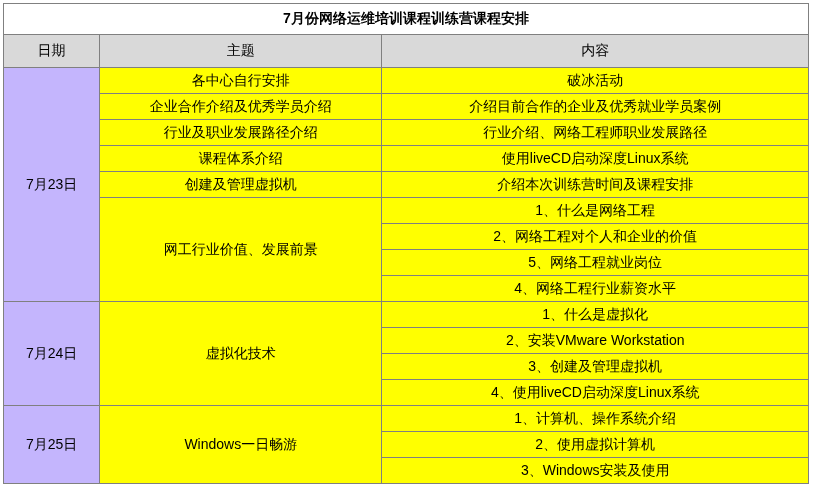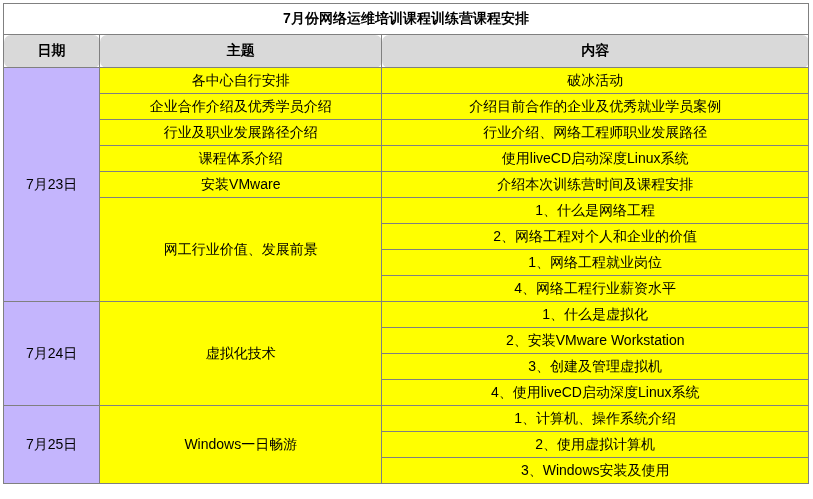--- a/index.html
+++ b/index.html
@@ -36,24 +36,23 @@
     word-break: break-all;
   }
   .title-cell {
     background: #ffffff;
     font-weight: bold;
     font-size: 15px;
     height: 24px;
   }
   .header-cell {
     background: #d9d9d9;
-    font-weight: bold;
+    font-weight: normal;
     font-size: 15px;
     height: 26px;
-    border-radius: 7px;
   }
   .date-cell {
     background: #c4b5fd;
     font-size: 14px;
     width: 96px;
   }
   .topic-cell {
     background: #ffff00;
     width: 282px;
   }
@@ -99,32 +98,32 @@
       </tr>
       <tr class="row-h">
         <td class="topic-cell">行业及职业发展路径介绍</td>
         <td class="content-cell">行业介绍、网络工程师职业发展路径</td>
       </tr>
       <tr class="row-h">
         <td class="topic-cell">课程体系介绍</td>
         <td class="content-cell">使用liveCD启动深度Linux系统</td>
       </tr>
       <tr class="row-h">
-        <td class="topic-cell">安装VMware</td>
+        <td class="topic-cell">创建及管理虚拟机</td>
         <td class="content-cell">介绍本次训练营时间及课程安排</td>
       </tr>
       <tr class="row-h">
         <td class="topic-cell" rowspan="4">网工行业价值、发展前景</td>
         <td class="content-cell">1、什么是网络工程</td>
       </tr>
       <tr class="row-h">
         <td class="content-cell">2、网络工程对个人和企业的价值</td>
       </tr>
       <tr class="row-h">
-        <td class="content-cell">1、网络工程就业岗位</td>
+        <td class="content-cell">5、网络工程就业岗位</td>
       </tr>
       <tr class="row-h">
         <td class="content-cell">4、网络工程行业薪资水平</td>
       </tr>
 
       <tr class="row-h">
         <td class="date-cell" rowspan="4">7月24日</td>
         <td class="topic-cell" rowspan="4">虚拟化技术</td>
         <td class="content-cell">1、什么是虚拟化</td>
       </tr>

